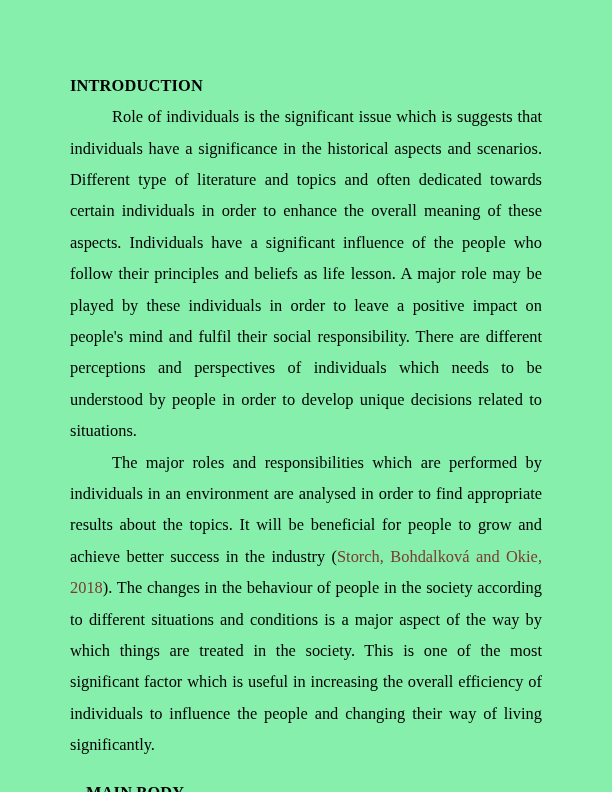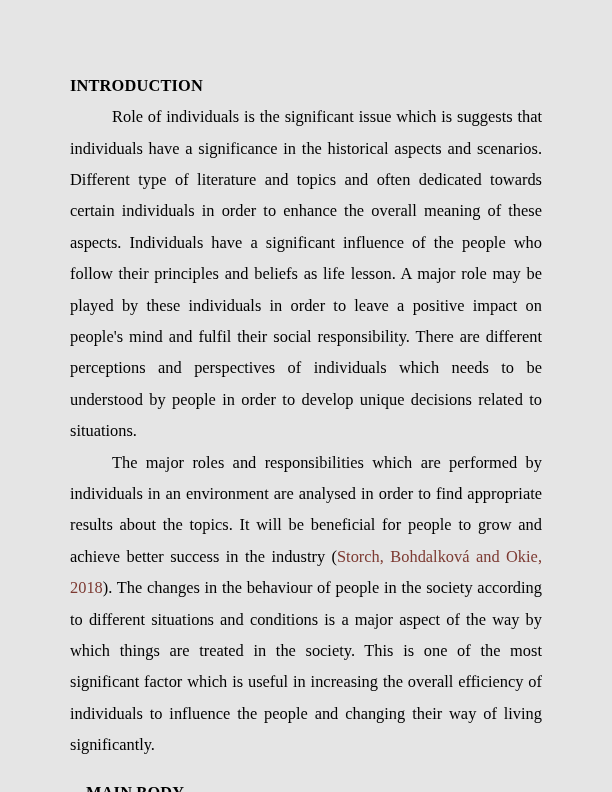--- a/index.html
+++ b/index.html
@@ -8,21 +8,21 @@
     background: #ffffff;
   }
   body {
     font-family: "Liberation Serif", "DejaVu Serif", serif;
     color: #000000;
   }
   .page {
     position: relative;
     width: 612px;
     height: 792px;
-    background: #e5e5e5;
+    background: #86efac;
     box-sizing: border-box;
     overflow: hidden;
   }
   .content {
     position: absolute;
     left: 70px;
     top: 70px;
     width: 472px;
   }
   h1.heading {

